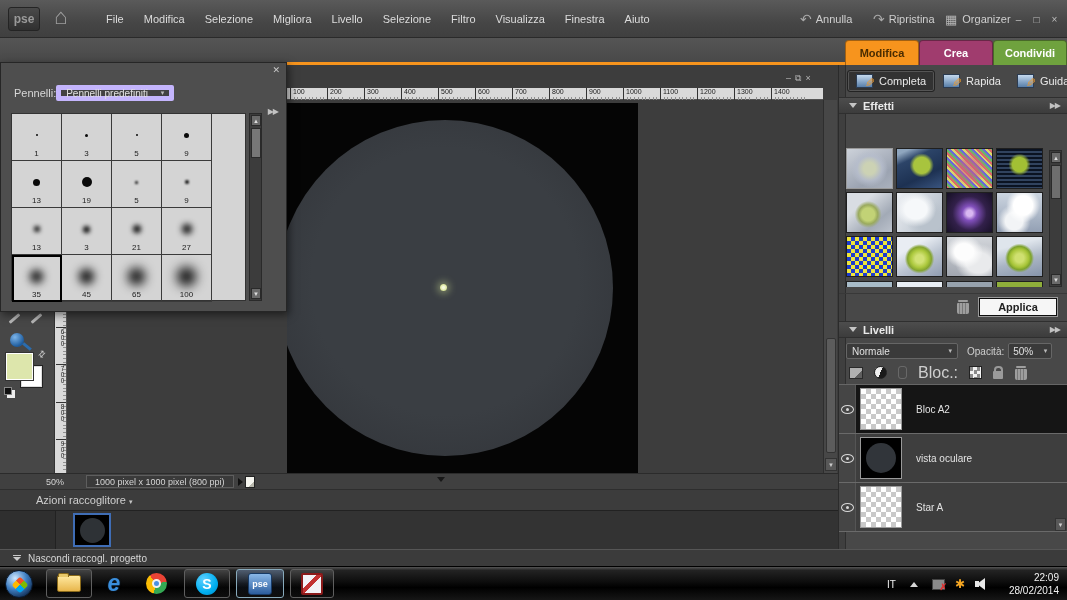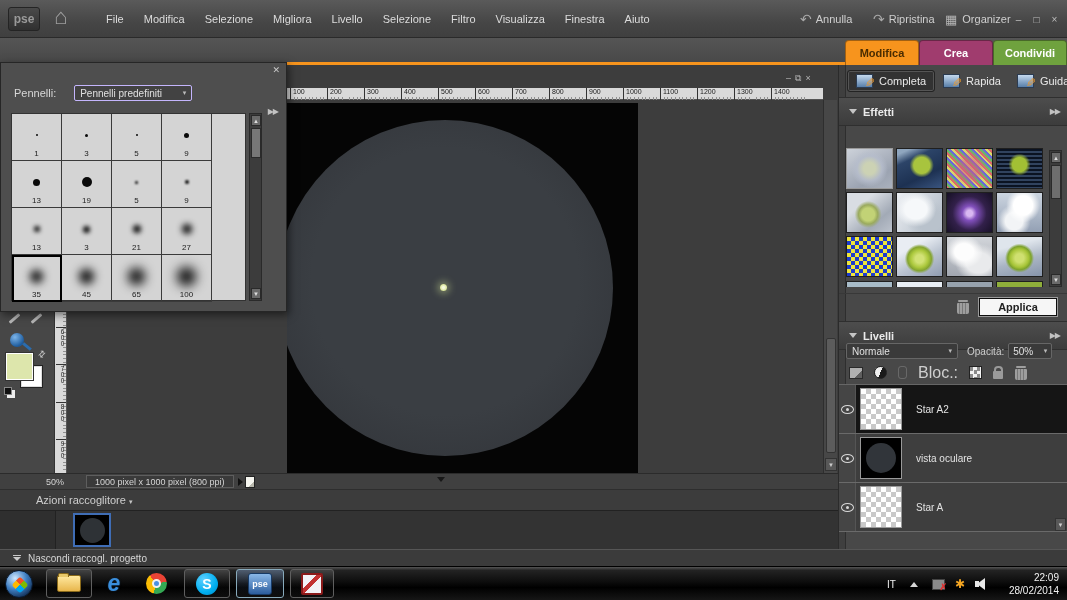--- a/index.html
+++ b/index.html
@@ -71,43 +71,43 @@
   #bin-actions{margin-left:36px;font-size:11px;color:#cfcfcf;}
   #bin{left:0;top:445px;width:838px;height:39px;background:#2f2f2f;border-top:1px solid #222;}
   #bin-inner{position:absolute;left:55px;top:0;right:0;bottom:0;background:#333;border-left:1px solid #222;}
   #bin-thumb{position:absolute;left:17px;top:2px;width:38px;height:34px;background:#000;border:2px solid #3f6db5;}
   #bin-thumb-circle{position:absolute;left:5px;top:3px;width:25px;height:25px;border-radius:50%;background:#2e3236;}
 
   
   #brush-panel{left:0;top:62px;width:287px;height:250px;background:#4e4e4e;border:1px solid #262626;box-shadow:2px 3px 8px rgba(0,0,0,.5);z-index:50;}
   #bp-close{position:absolute;right:6px;top:2px;color:#c9c9c9;font-size:9px;}
   #bp-row{position:absolute;left:13px;top:22px;display:flex;align-items:center;}
-  #bp-label{font-size:11px;color:#d8d8d8;margin-right:18px;}
-  #bp-preset{width:118px;height:16px;background:#424242;border:1px solid #c4b5fd;border-radius:2px;color:#e0e0e0;font-size:10px;display:flex;align-items:center;padding:0 5px;}
+  #bp-label{font-size:11px;color:#d8d8d8;margin-right:0;}
+  #bp-preset{width:118px;height:16px;background:#424242;border:5px solid #c4b5fd;border-radius:2px;color:#e0e0e0;font-size:10px;display:flex;align-items:center;padding:0 5px;}
   #bp-preset .dda{margin-left:auto;font-size:7px;color:#bbb;}
   #bp-flyout{position:absolute;right:8px;top:44px;color:#c2c2c2;font-size:8px;letter-spacing:-1px;}
   #brush-grid-wrap{position:absolute;left:10px;top:50px;width:235px;height:188px;background:#d4d4d4;border:1px solid #333;}
   #brush-grid{display:grid;grid-template-columns:repeat(4,50px);}
   .bcell{width:50px;height:47px;border-right:1px solid #3a3a3a;border-bottom:1px solid #3a3a3a;position:relative;display:flex;flex-direction:column;align-items:center;justify-content:center;}
   .bcell.sel{outline:2px solid #000;outline-offset:-2px;z-index:2;}
   .bdot{border-radius:50%;background:#0a0a0a;margin-bottom:4px;}
   .bnum{position:absolute;bottom:2px;font-size:8px;color:#1c1c1c;}
   #bp-scroll{position:absolute;left:248px;top:50px;width:13px;height:188px;background:#3c3c3c;border:1px solid #2a2a2a;}
   .bp-sbtn{position:absolute;left:1px;width:10px;height:11px;background:#6a6a6a;border:1px solid #2a2a2a;color:#ddd;font-size:6px;text-align:center;line-height:11px;}
   #bp-sthumb{position:absolute;left:1px;top:14px;width:10px;height:30px;background:#777;border:1px solid #2a2a2a;}
 
   
   #rightpanel{left:838px;top:65px;width:229px;height:484px;background:#484848;border-left:1px solid #2b2b2b;}
   #panel-grip{position:absolute;left:0;top:0;width:7px;height:100%;background:#3f3f3f;border-right:1px solid #2e2e2e;}
   #edit-modes{position:absolute;left:8px;top:3px;display:flex;align-items:center;height:26px;}
   .em-btn{display:flex;align-items:center;gap:6px;padding:3px 8px;font-size:11px;color:#e8e8e8;border-radius:3px;}
   .em-btn.sel{background:#323232;border:1px solid #232323;box-shadow:inset 0 0 0 1px #555;}
   .em-ico{width:17px;height:14px;background:linear-gradient(#c4d9ee,#587fa9);border:1px solid #2c3c52;position:relative;}
   .em-ico::after{content:"✎";position:absolute;right:-3px;bottom:-3px;color:#f09a2c;font-size:12px;transform:scaleX(-1);}
-  .section-hdr{position:absolute;left:0;width:229px;height:29px;background:linear-gradient(#4d4d4d,#3c3c3c);border-top:1px solid #2f2f2f;border-bottom:1px solid #2f2f2f;display:flex;align-items:center;}
+  .section-hdr{position:absolute;left:0;width:229px;height:17px;background:linear-gradient(#4d4d4d,#3c3c3c);border-top:1px solid #2f2f2f;border-bottom:1px solid #2f2f2f;display:flex;align-items:center;}
   .hdr-tri{width:0;height:0;border-top:5px solid #c5c5c5;border-left:4px solid transparent;border-right:4px solid transparent;margin:0 6px 0 10px;}
   .hdr-label{font-size:11px;font-weight:bold;color:#eaeaea;}
   .hdr-fly{margin-left:auto;margin-right:8px;color:#c2c2c2;font-size:8px;letter-spacing:-1px;}
   #fx-cats{position:absolute;left:10px;top:52px;display:flex;align-items:center;gap:10px;height:24px;}
   .cat-circles{position:relative;width:20px;height:16px;}
   .cat-circles span{position:absolute;width:10px;height:10px;border-radius:50%;}
   .cat-photos{width:18px;height:13px;background:linear-gradient(#7fc4c4,#2f6f8f);border:1px solid #222;box-shadow:2px -2px 0 -1px #557;}
   .cat-frame{width:18px;height:13px;background:#eef4fa;border:3px solid #5f93cc;}
   .cat-fx{width:22px;height:22px;background:#262626;border:1px solid #555;position:relative;}
   .cat-fx .fxtop{position:absolute;left:0;top:0;right:0;height:5px;background:linear-gradient(90deg,#7a4a9a,#b06ad0);}
@@ -499,21 +499,21 @@
       <div class="ico-checker"></div>
       <div class="lock"></div>
       <div class="trash" id="layers-trash"></div>
     </div>
     <div id="layers-list">
         <div class="layer-row sel">
           <div class="eye-cell">
             <div class="eye"></div>
           </div>
           <div class="layer-thumb checker"></div>
-          <div class="layer-name">Star A2</div>
+          <div class="layer-name">Bloc A2</div>
         </div>
         <div class="layer-row">
           <div class="eye-cell">
             <div class="eye"></div>
           </div>
           <div class="layer-thumb circle-thumb"></div>
           <div class="layer-name">vista oculare</div>
         </div>
         <div class="layer-row">
           <div class="eye-cell">

